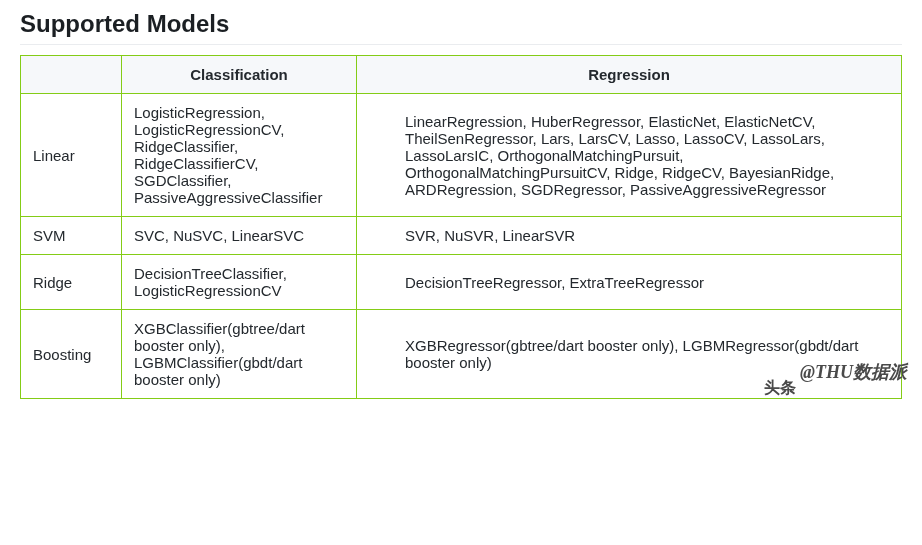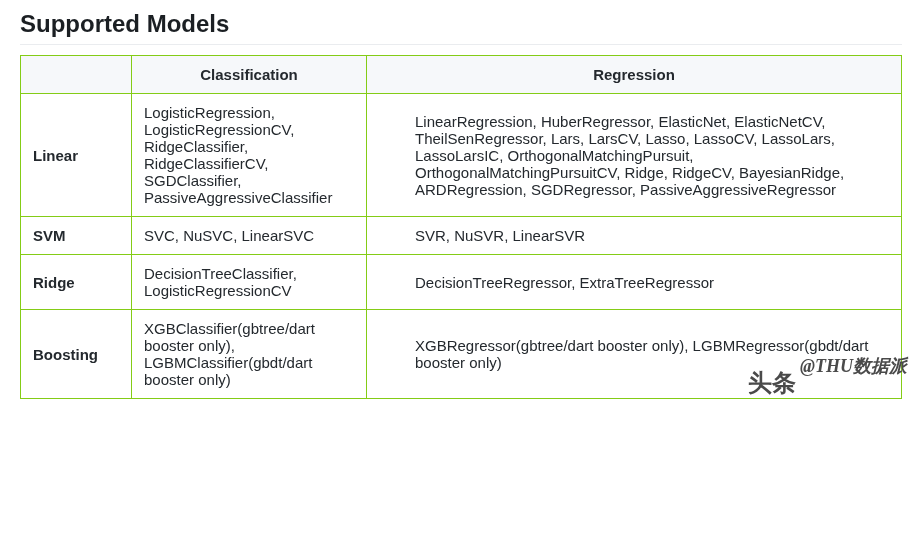--- a/index.html
+++ b/index.html
@@ -35,23 +35,23 @@
       padding: 10px 12px;
       text-align: left;
       vertical-align: middle;
     }
     th {
       background: #f6f8fa;
       font-weight: 700;
       text-align: center;
     }
     td.row-header {
-      font-weight: 700;
+      font-weight: 400;
       white-space: normal;
-      width: 111px;
+      width: 101px;
     }
     td.classification {
       width: 235px;
     }
     td.regression {
       width: auto;
       padding-left: 48px;
     }
     tr:nth-child(even) td {
       background: #fff;
@@ -65,21 +65,21 @@
       color: #4a4a4a;
       font-style: italic;
       font-family: serif;
       display: flex;
       align-items: center;
       gap: 4px;
     }
     .watermark-icon {
       display: inline-block;
       font-style: normal;
-      font-size: 24px;
+      font-size: 16px;
       font-weight: bold;
       margin-top: 34px;
     }
   </style>
 </head>
 <body>
 
 <h2>Supported Models</h2>
 
 <table>

